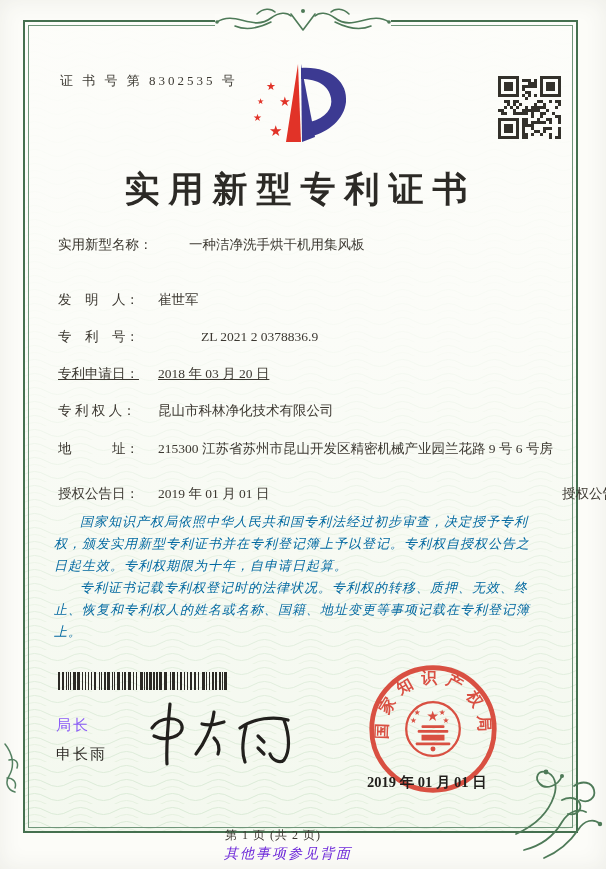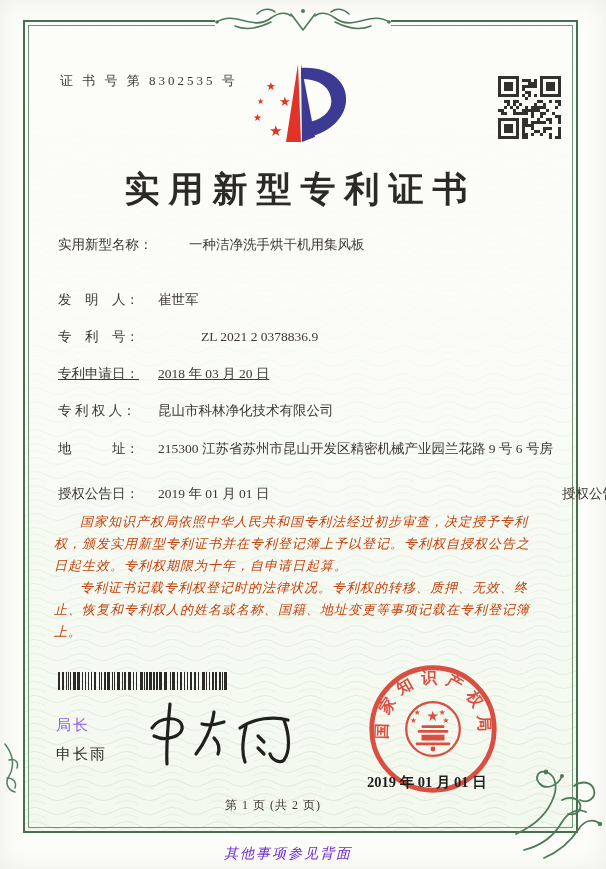--- a/index.html
+++ b/index.html
@@ -21,32 +21,32 @@
   .title{left:23px;top:166px;width:555px;text-align:center;font-size:35px;font-weight:700;
     color:#2c2a26;letter-spacing:9px;}
   .row{left:58px;display:flex;font-size:13.5px;color:#3c3831;line-height:21px;}
   .row .lbl{width:88px;white-space:pre;flex:none;}
   .row .val{width:402px;margin-left:12px;}
   .r1{top:234px;gap:31px;}.r2{top:289px;font-family:Liberation Serif, serif;}.r3{top:326px;gap:43px;}.r4{top:363px;text-decoration:underline;}.r5{top:400px;}
   .r6{top:438px;}.r7{top:483px;}
   .pair2{display:flex;margin-left:2px;}
   .pair2 .lbl2{white-space:pre;}
   .v1{width:133px;flex:none;}
-  .paras{left:54px;top:511px;width:482px;font-size:13px;line-height:22px;color:#c2410c;
+  .paras{left:54px;top:511px;width:482px;font-size:13px;line-height:22px;color:#0369a1;
     font-style:italic;letter-spacing:1px;}
   .paras p{margin:0;text-indent:2em;}
   .barcode-box{left:58px;top:672px;width:170px;height:18px;}
   .sig-title{left:56px;top:716px;font-size:15px;color:#8b5cf6;letter-spacing:2px;
     font-family:"Liberation Sans","DejaVu Sans",sans-serif;}
   .sig-name{left:56px;top:745px;font-size:15px;color:#2f2c27;letter-spacing:2px;
     font-family:"Liberation Sans","DejaVu Sans",sans-serif;text-align:center;}
   .signature-box{left:140px;top:698px;width:160px;height:78px;}
   .seal-box{left:366px;top:662px;width:134px;height:134px;}
   .seal-date{left:367px;top:773px;font-size:14.5px;font-weight:700;color:#211f1c;z-index:6;}
-  .page-info{left:23px;top:797px;width:500px;text-align:center;font-size:12px;color:#3c3831;letter-spacing:1px;}
+  .page-info{left:23px;top:827px;width:500px;text-align:center;font-size:12px;color:#3c3831;letter-spacing:1px;}
   .back-note{left:224px;top:845px;font-size:14px;font-style:italic;color:#6d28d9;letter-spacing:2px;}
   .z5{z-index:5;}
   svg{display:block;}
 </style>
 </head>
 <body>
 
 <div class="page">
 
   <svg class="abs waves-wrap" width="555" height="813">

